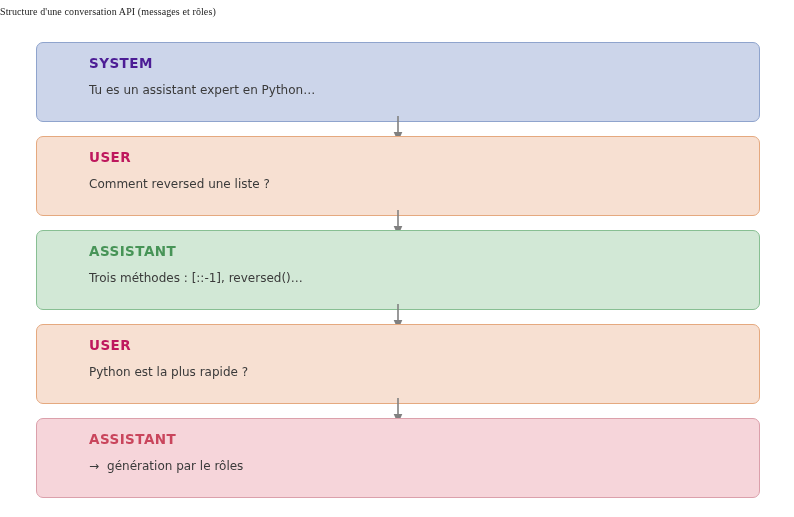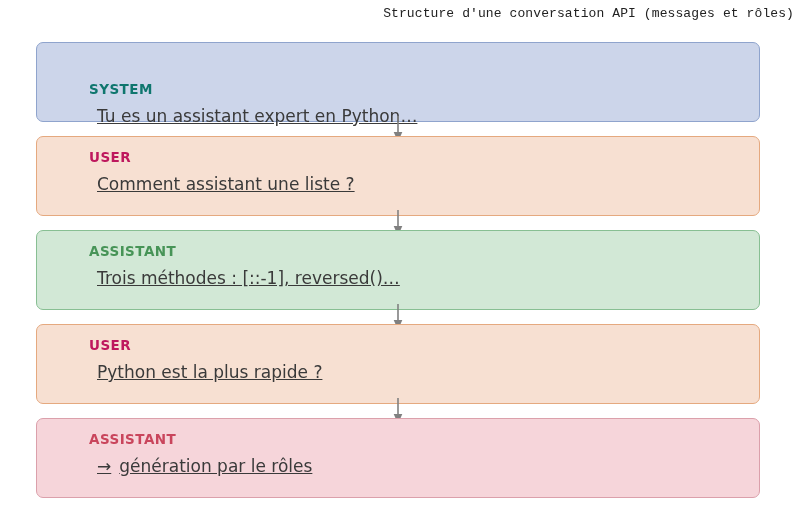--- a/index.html
+++ b/index.html
@@ -16,24 +16,24 @@
   .canvas {
     position: relative;
     width: 794px;
     height: 517px;
   }
   .diagram-title {
     position: absolute;
     top: 6px;
     left: 0;
     width: 794px;
-    text-align: right;
-    font-size: 13px;
+    text-align: left;
+    font-size: 10px;
     color: #222222;
-    font-family: Liberation Mono, monospace;
+    font-family: Liberation Serif, serif;
     letter-spacing: 0.1px;
   }
   .flow {
     position: absolute;
     top: 42px;
     left: 36px;
     width: 724px;
   }
   .msg-block {
     position: relative;
@@ -46,33 +46,32 @@
     padding: 12px 0 0 52px;
   }
   .role-label {
     font-size: 13.5px;
     font-weight: bold;
     letter-spacing: 0.45px;
     line-height: 16px;
     margin: 0 0 12px 0;
   }
   .msg-text {
-    font-size: 17px;
+    font-size: 12px;
     color: #3a3a3a;
     line-height: 14px;
-    margin: 8px;
-    text-decoration: underline;
+    margin: 0;
   }
   .msg-text .arrow-prefix {
     margin-right: 8px;
   }
 
   
   .role-system  { background: #ccd5ea; border-color: #8fa4cd; }
-  .role-system  .role-label { color: #0f766e; margin-top: 26px; }
+  .role-system  .role-label { color: #4c1d95; }
   .role-user    { background: #f7e0d2; border-color: #e5a97f; }
   .role-user    .role-label { color: #be185d; }
   .role-assistant-green { background: #d2e8d6; border-color: #88bf93; }
   .role-assistant-green .role-label { color: #479457; }
   .role-assistant-pink  { background: #f6d5da; border-color: #dba0ab; }
   .role-assistant-pink  .role-label { color: #c9455c; }
 
   .connector {
     position: relative;
     height: 14px;
@@ -100,21 +99,21 @@
 
     <div class="connector">
       <svg width="14" height="28" viewBox="0 0 14 28">
         <line x1="7" y1="1" x2="7" y2="19" stroke="#808080" stroke-width="1.6"></line>
         <polygon points="7,27 2.7,17 11.3,17" fill="#808080"></polygon>
       </svg>
     </div>
 
     <div class="msg-block role-user">
       <div class="role-label">USER</div>
-      <div class="msg-text">Comment assistant une liste ?</div>
+      <div class="msg-text">Comment reversed une liste ?</div>
     </div>
 
     <div class="connector">
       <svg width="14" height="28" viewBox="0 0 14 28">
         <line x1="7" y1="1" x2="7" y2="19" stroke="#808080" stroke-width="1.6"></line>
         <polygon points="7,27 2.7,17 11.3,17" fill="#808080"></polygon>
       </svg>
     </div>
 
     <div class="msg-block role-assistant-green">

